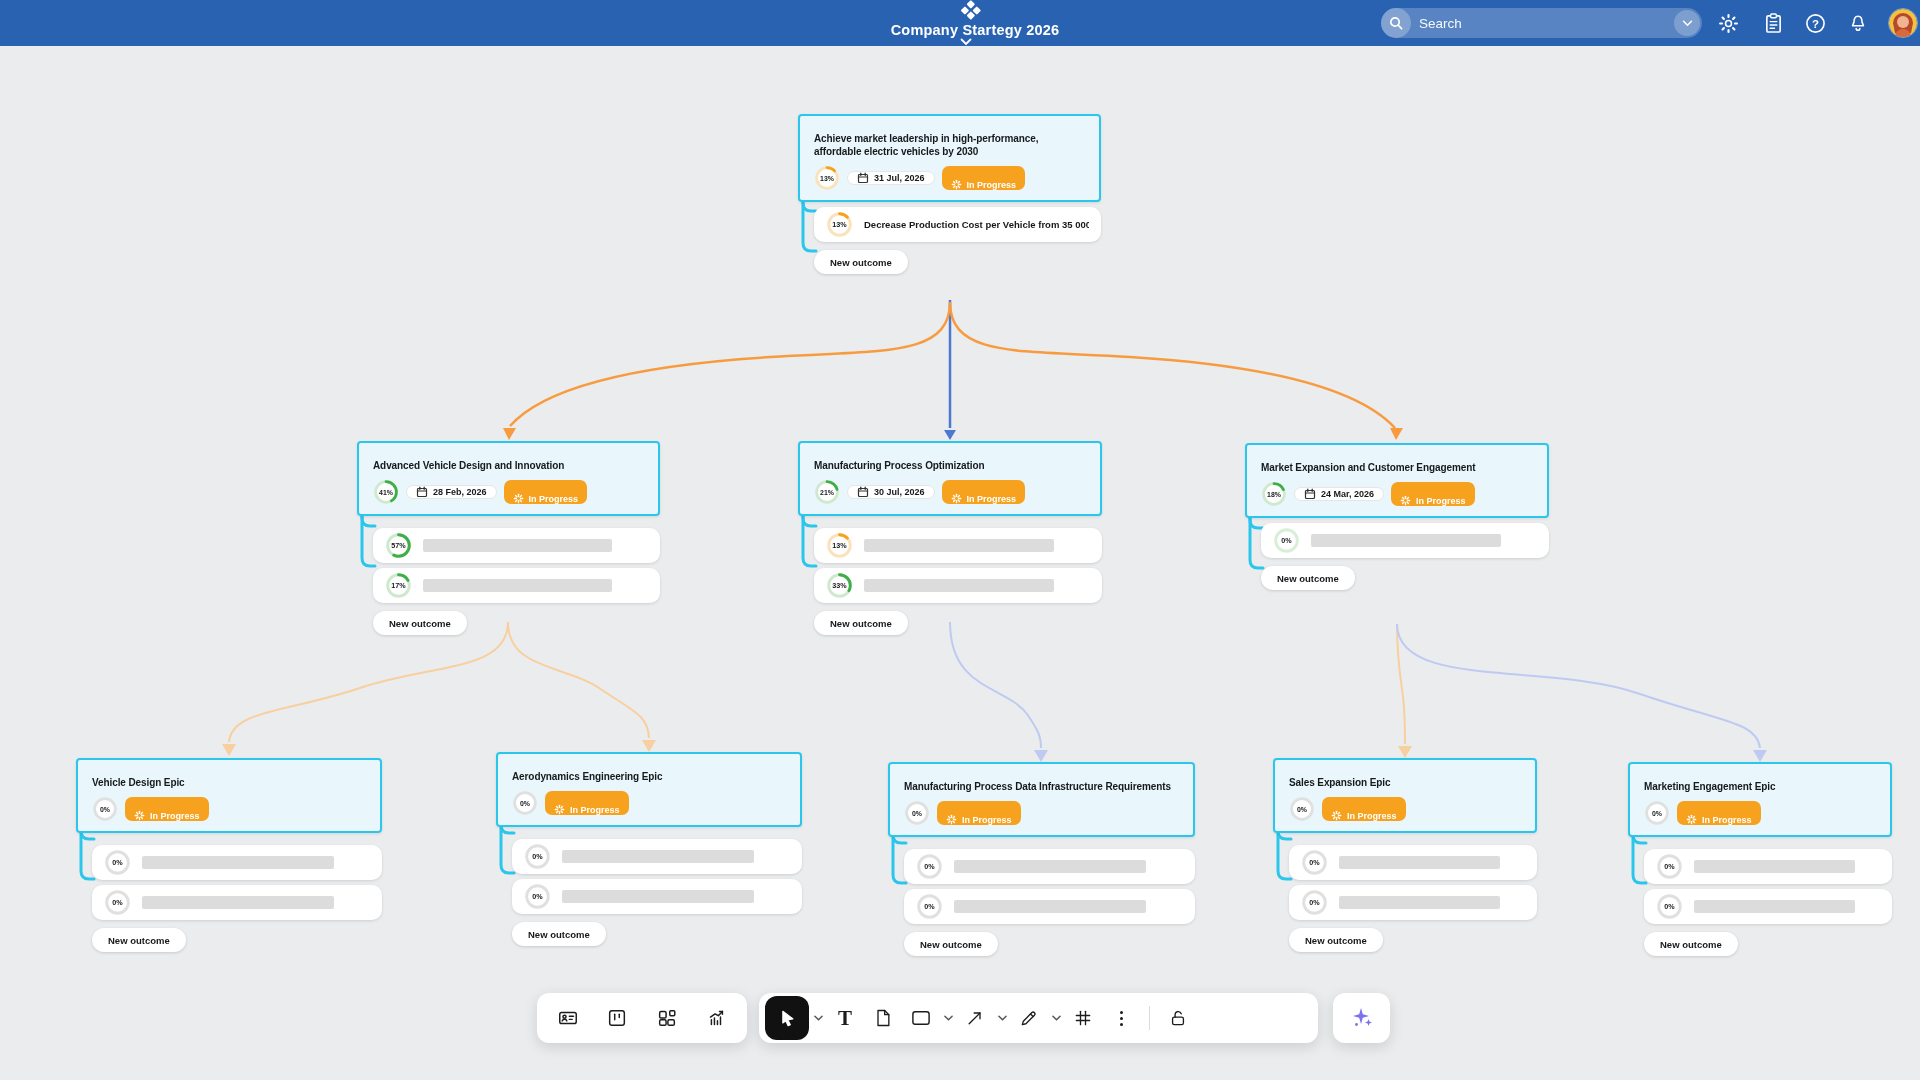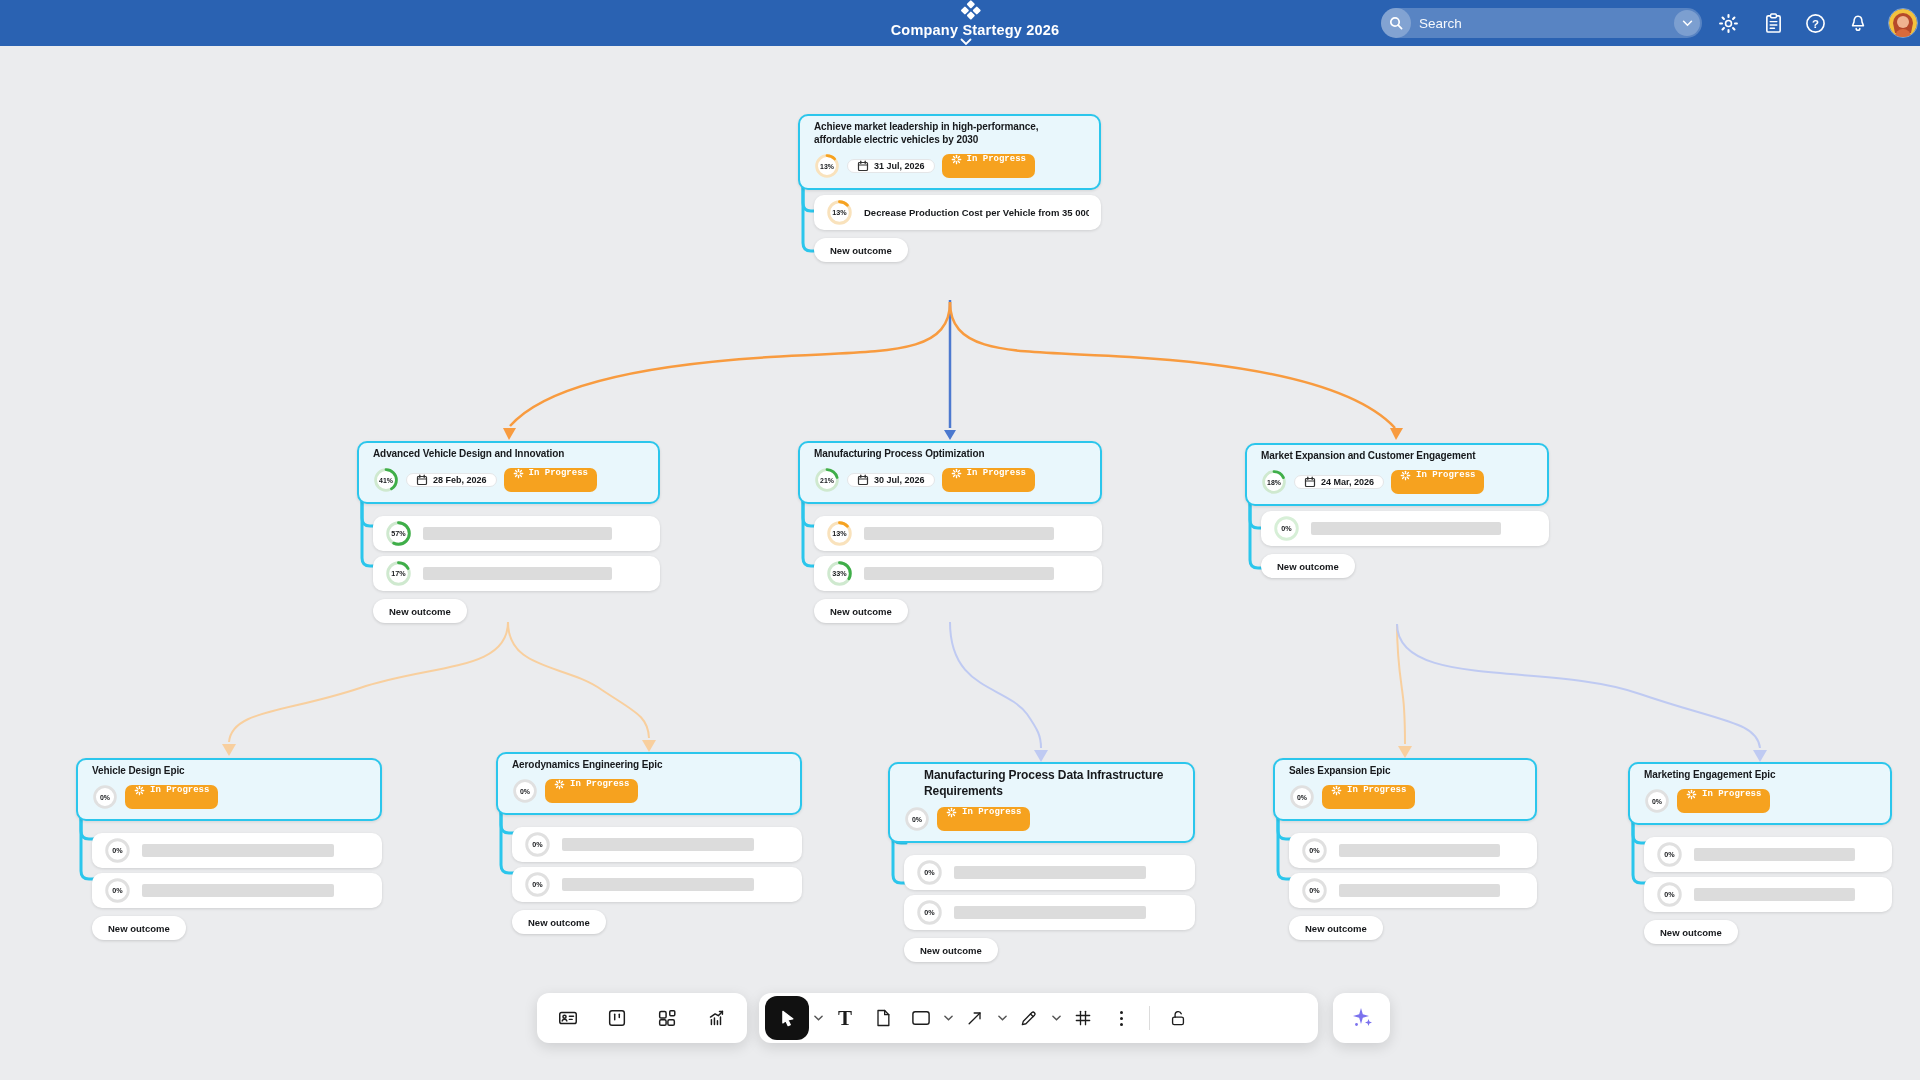--- a/index.html
+++ b/index.html
@@ -34,34 +34,34 @@
   .p-orangel{ stroke:var(--conn-orange-light,#f8cf9e); stroke-width:2; fill:none; }
   .p-purplel{ stroke:var(--conn-purple-light,#bfcaf2); stroke-width:2; fill:none; }
   .f-orange { fill:var(--conn-orange,#f89b3f); }
   .f-blue   { fill:var(--conn-blue,#4c79cf); }
   .f-orangel{ fill:var(--conn-orange-light,#f8cf9e); }
   .f-purplel{ fill:var(--conn-purple-light,#bfcaf2); }
 
   
   .group { position:absolute; z-index:2; }
   .card { background:var(--card-bg,#e8f6fc); border:2px solid var(--accent-cyan,#2bc6ec);
-    border-radius:10px; padding:4px 14px 9px; box-shadow:0 1px 3px rgba(0,0,0,.10); cursor:pointer; }
+    border-radius:4px; padding:16px 14px 9px; box-shadow:0 1px 3px rgba(0,0,0,.10); cursor:pointer; }
   .card-title { font-size:10px; font-weight:700; color:#17191c; line-height:1.3; letter-spacing:-.1px; }
-  .t-sm { font-size:12px;margin-left:20px; }
+  .t-sm { font-size:10px; }
   .meta { display:flex; align-items:center; gap:7px; margin-top:7px; }
   .ring { width:26px; height:26px; display:inline-block; flex:0 0 auto; }
   .ring svg { width:100%; height:100%; display:block; }
   .ring text { font-family:"Liberation Sans",sans-serif; font-weight:700; fill:#17191c; }
   .chip { background:#fff; border:1px solid #e4e6e8; border-radius:8px; height:14px;
     display:inline-flex; align-items:center; gap:5px; padding:0 9px; font-size:9px; font-weight:700;
     color:#17191c; cursor:pointer; }
   .chip svg { stroke:#333; fill:none; stroke-width:1.2; stroke-linecap:round; }
   .badge { background:var(--badge-orange,#f6a21f); border-radius:7px; height:24px;
-    display:inline-flex; align-items:flex-start; gap:5px; padding:0 9px; font-size:9px; font-weight:700;
-    color:#fff; cursor:pointer;font-family:Liberation Mono, monospace; }
+    display:inline-flex; align-items:flex-end; gap:5px; padding:0 9px; font-size:9px; font-weight:700;
+    color:#fff; cursor:pointer; }
   .badge svg { stroke:#fff; stroke-width:1.4; stroke-linecap:round; }
   .outcome { margin-left:16px; margin-top:5px; height:35px; background:#fff; border-radius:10px;
     box-shadow:0 1px 3px rgba(0,0,0,.12); display:flex; align-items:center; gap:11px;
     padding:0 12px; cursor:pointer; }
   .outcome.first { margin-top:12px; }
   .outcome .ring { width:27px; height:27px; }
   .otext { font-size:9.5px; font-weight:700; color:#17191c; white-space:nowrap; overflow:hidden; }
   .skeleton { height:13px; width:72%; background:var(--skeleton,#dcdcdc); border-radius:2px; }
   .new-outcome { margin-left:16px; margin-top:8px; height:24px; padding:0 16px; background:#fff;
     border:none; border-radius:12px; box-shadow:0 1px 3px rgba(0,0,0,.15); font-size:9.5px;

